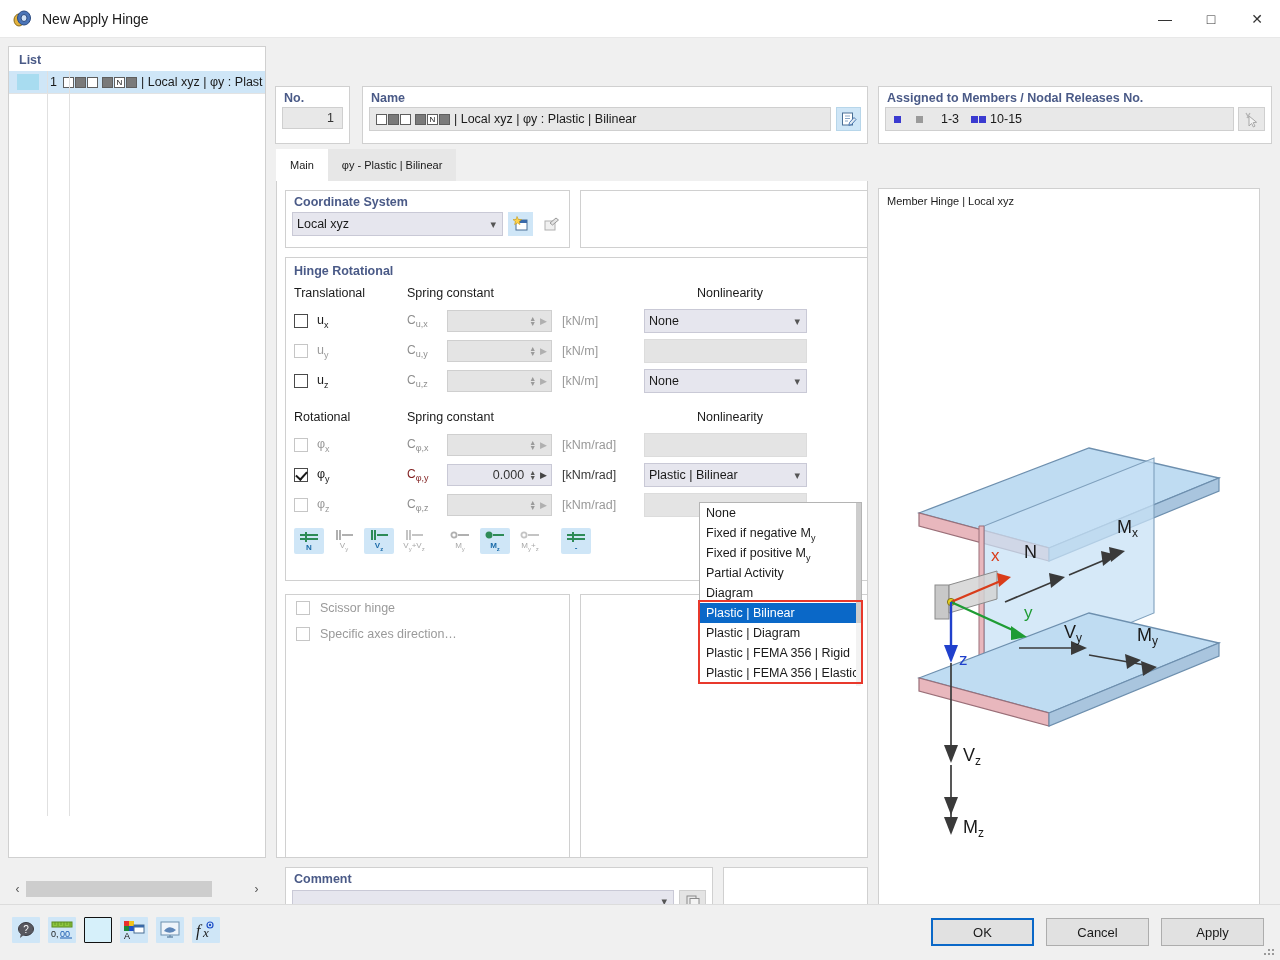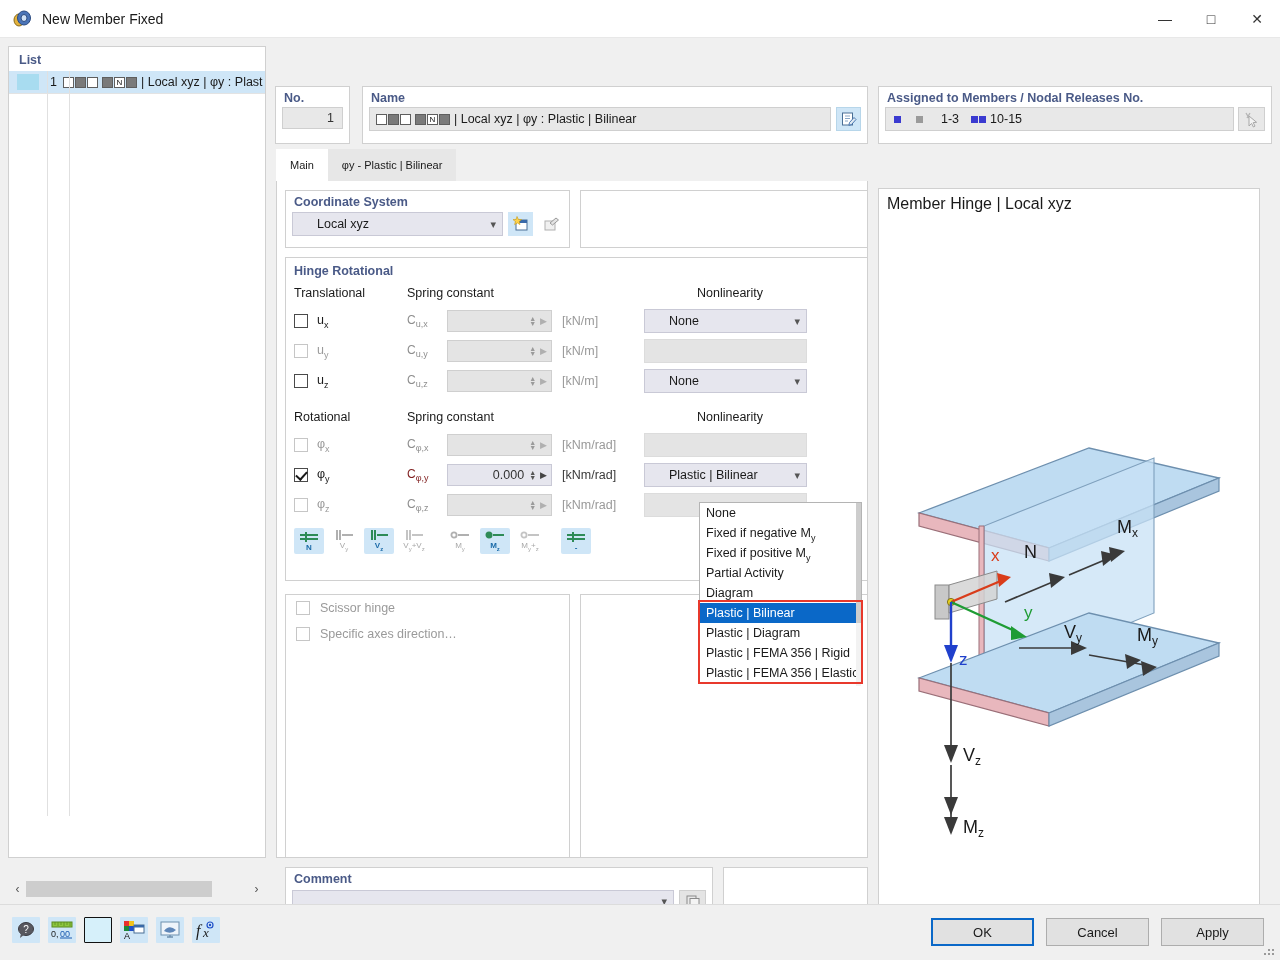--- a/index.html
+++ b/index.html
@@ -99,21 +99,21 @@
   .tab.inactive{ background:#e7e7e7; }
 
   
   #main-card{ position:absolute; left:276px; top:143px; width:592px; height:677px; background:#fff;
               border:1px solid #d0d0d0; border-top:none; }
 
   #cs-group{ left:285px; top:152px; width:285px; height:58px; }
   #cs-label{ padding:4px 0 3px 8px; }
   #cs-row{ display:flex; margin:0 6px; gap:5px; align-items:center; }
   .combo{ background:#e6e6ee; border:1px solid #c9c9d6; height:24px; display:flex;
-          align-items:center; padding:0 6px 0 24px; font-size:12.5px; position:relative; }
+          align-items:center; padding:0 6px 0 4px; font-size:12.5px; position:relative; }
   .combo .cv{ flex:1; white-space:nowrap; overflow:hidden; }
   .chev{ color:#555; font-size:11px; margin-left:6px; }
   #cs-combo{ flex:1; }
   .sqbtn{ width:25px; height:24px; display:flex; align-items:center; justify-content:center; }
   .sqbtn.on{ background:#cfe6f7; }
   .sqbtn.off{ background:#ffffff; }
 
   #cs-blank{ left:580px; top:152px; width:288px; height:58px; }
 
   
@@ -173,21 +173,21 @@
   #comment-label{ padding:4px 0 4px 8px; }
   #comment-row{ display:flex; margin:0 6px; gap:5px; }
   #comment-field{ flex:1; height:23px; background:#e6e6ee; border:1px solid #c9c9d6;
                   display:flex; align-items:center; justify-content:flex-end; padding-right:6px; }
   #comment-btn{ width:27px; height:23px; background:#e4e4e4; border:1px solid #cfcfcf;
                 display:flex; align-items:center; justify-content:center; }
   #comment-blank{ left:723px; top:829px; width:145px; height:55px; }
 
   
   #preview-group{ left:878px; top:150px; width:382px; height:734px; }
-  #preview-title{ padding:6px 0 0 8px; font-size:16px; color:#1a1a1a; }
+  #preview-title{ padding:6px 0 0 8px; font-size:11px; color:#1a1a1a; }
   #preview-canvas{ position:absolute; left:0; top:24px; width:380px; height:708px; overflow:hidden; }
 
   
   #dd-popup{ position:absolute; left:699px; top:464px; width:163px; z-index:50;
              background:#fff; border:1px solid #b4b4b4; }
   .dd-item{ height:20px; line-height:20px; padding-left:6px; font-size:12.5px; color:#1a1a1a;
             white-space:nowrap; }
   .dd-item.sel{ background:#0a68c8; color:#fff; }
   #dd-redbox{ position:absolute; left:698px; top:562px; width:165px; height:84px;
               border:2px solid #e8392c; z-index:60; pointer-events:none; }
@@ -210,21 +210,21 @@
 <body>
 
 <div id="titlebar">
   <span id="app-icon">
     <svg width="20" height="20" viewBox="0 0 20 20">
       <ellipse cx="7" cy="11" rx="5" ry="6" fill="#e3b23c" stroke="#8a6a18"></ellipse>
       <ellipse cx="12" cy="9" rx="6.5" ry="7" fill="#4a74b8" stroke="#2a4a80"></ellipse>
       <ellipse cx="12" cy="9" rx="3" ry="3.5" fill="#cfe0f5" stroke="#2a4a80"></ellipse>
     </svg>
   </span>
-  <span id="title-text">New Member Fixed</span>
+  <span id="title-text">New Apply Hinge</span>
   <div id="wbtns">
     <div class="wbtn" id="wbtn-min">—</div>
     <div class="wbtn" id="wbtn-max">□</div>
     <div class="wbtn" id="wbtn-close">✕</div>
   </div>
 </div>
 
 <div id="dialog">
 
   <div id="list-panel" class="group">

